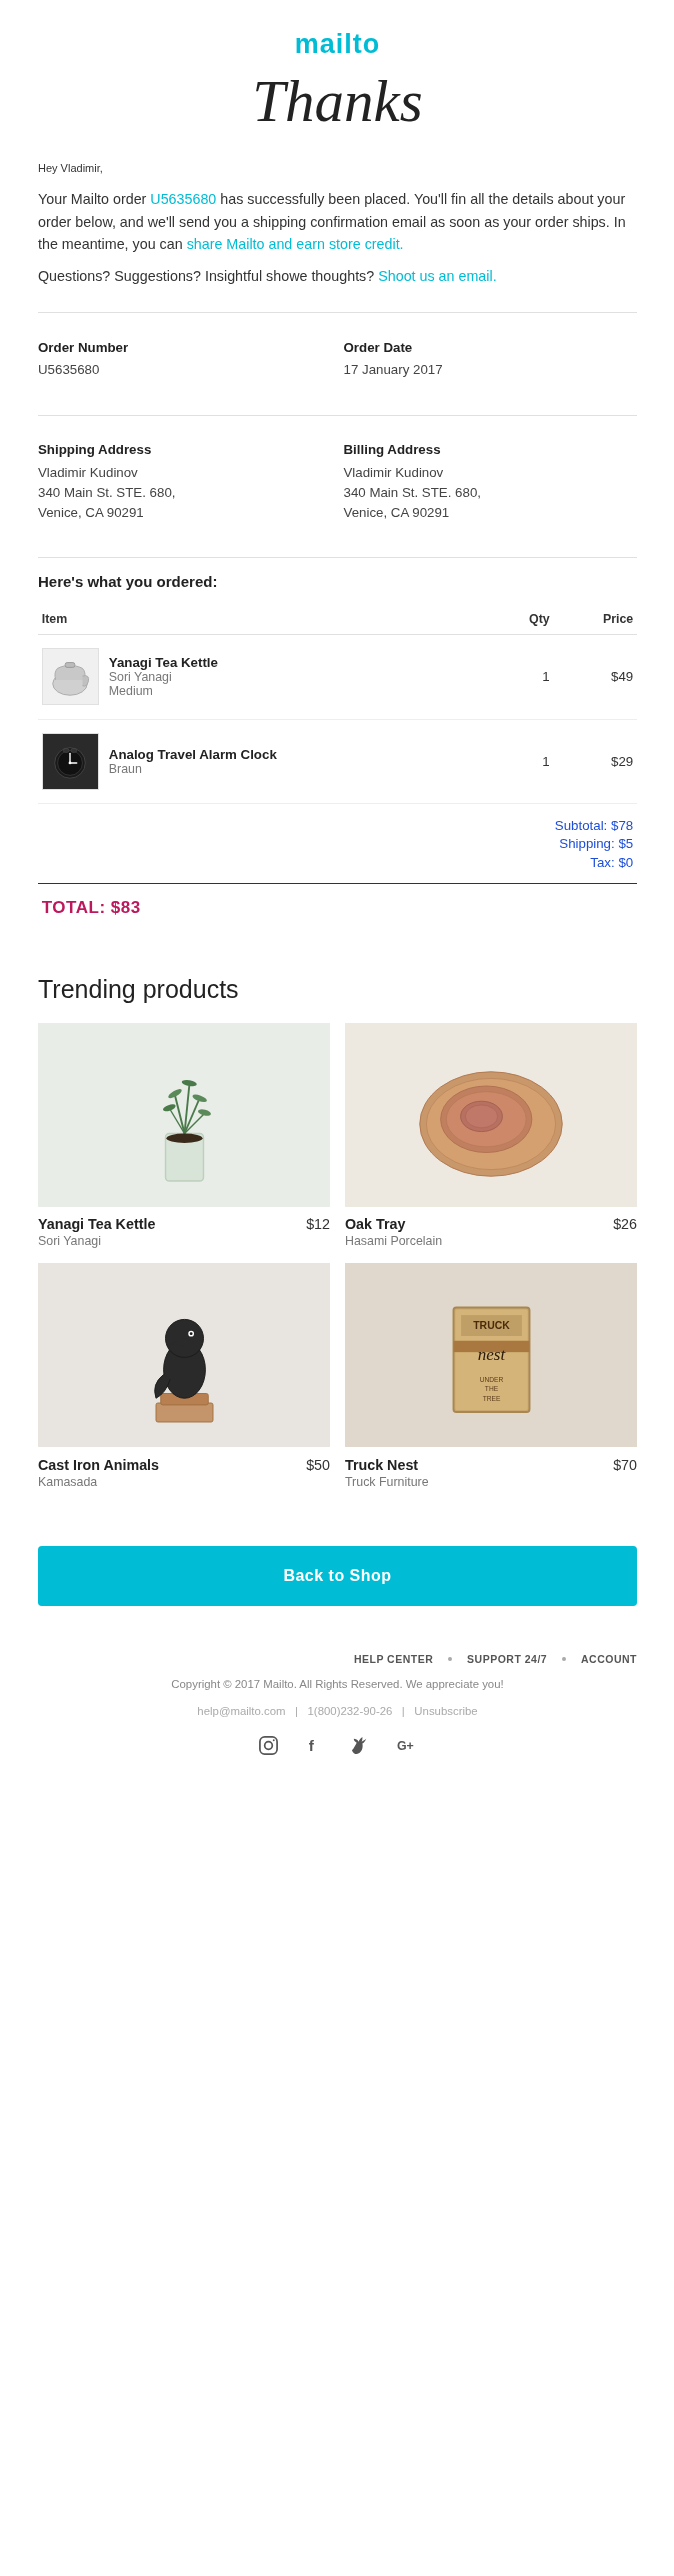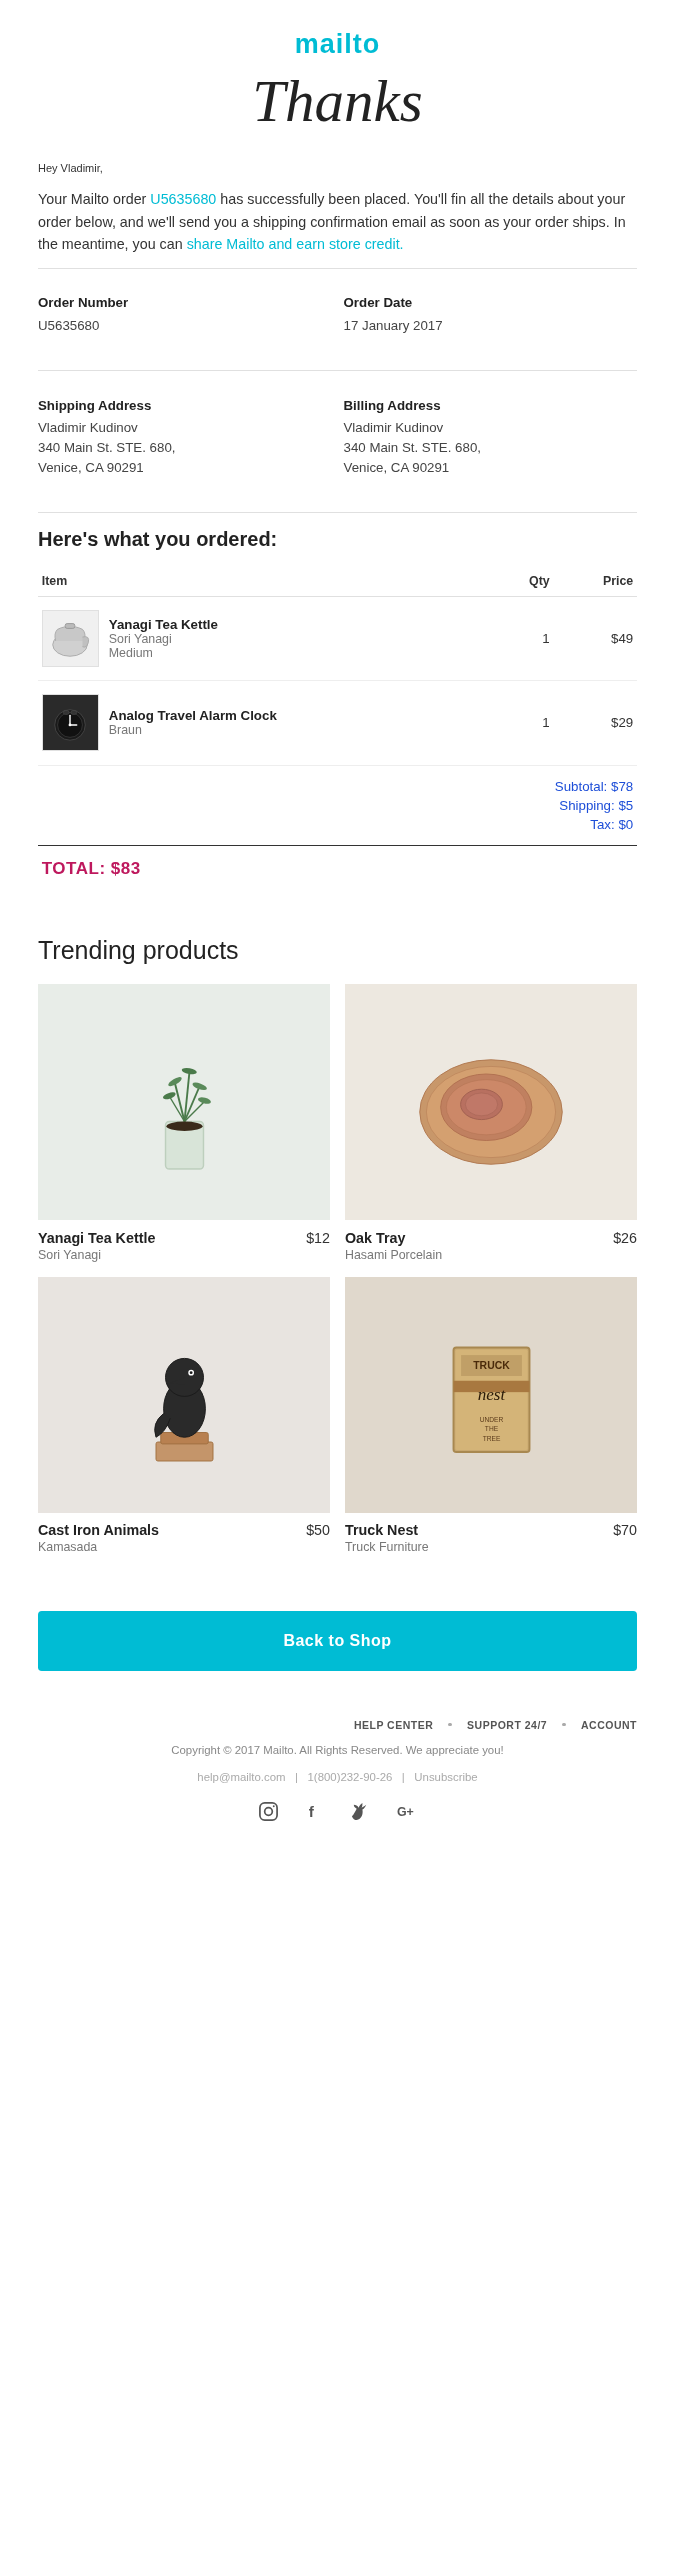--- a/index.html
+++ b/index.html
@@ -72,21 +72,21 @@
       color: #444;
       line-height: 1.5;
     }
     .divider {
       border: none;
       border-top: 1px solid #e0e0e0;
       margin: 9.5px 0 15px;
     }
     .section-title {
       font-weight: 700;
-      font-size: 20px;
+      font-size: 15px;
       margin-bottom: 15px;
       color: #222;
     }
     .items-table {
       width: 100%;
       border-collapse: collapse;
       margin-bottom: 0;
     }
     .items-table thead tr {
       border-bottom: 1px solid #e0e0e0;
@@ -173,21 +173,21 @@
       grid-template-columns: 1fr 1fr;
       gap: 15px;
       margin-bottom: 19px;
     }
     .product-card {
       display: flex;
       flex-direction: column;
     }
     .product-img-container {
       width: 100%;
-      height: 236px;
+      height: 184px;
       background: #f0f0f0;
       display: flex;
       align-items: center;
       justify-content: center;
       overflow: hidden;
       margin-bottom: 9.5px;
     }
     .product-meta {
       display: flex;
       justify-content: space-between;
@@ -301,20 +301,23 @@
   <div class="thanks-heading">Thanks</div>
 </div>
 
 <div class="main-content">
   <p class="greeting">Hey Vladimir,</p>
 
   <p class="intro-text">
     Your Mailto order <a class="link-teal" href="#">U5635680</a> has successfully been placed. You'll fin all the details about your order below, and we'll send you a shipping confirmation email as soon as your order ships. In the meantime, you can <a class="link-teal" href="#">share Mailto and earn store credit.</a>
   </p>
 
+  <p class="questions-text">
+    Questions? Suggestions? Insightful showe thoughts? <a class="link-teal" href="#">Shoot us an email.</a>
+  </p>
 
   <hr class="divider">
 
   <div class="order-info-grid">
     <div class="order-info-section">
       <div class="info-label">Order Number</div>
       <div class="info-value">U5635680</div>
     </div>
     <div class="order-info-section">
       <div class="info-label">Order Date</div>

